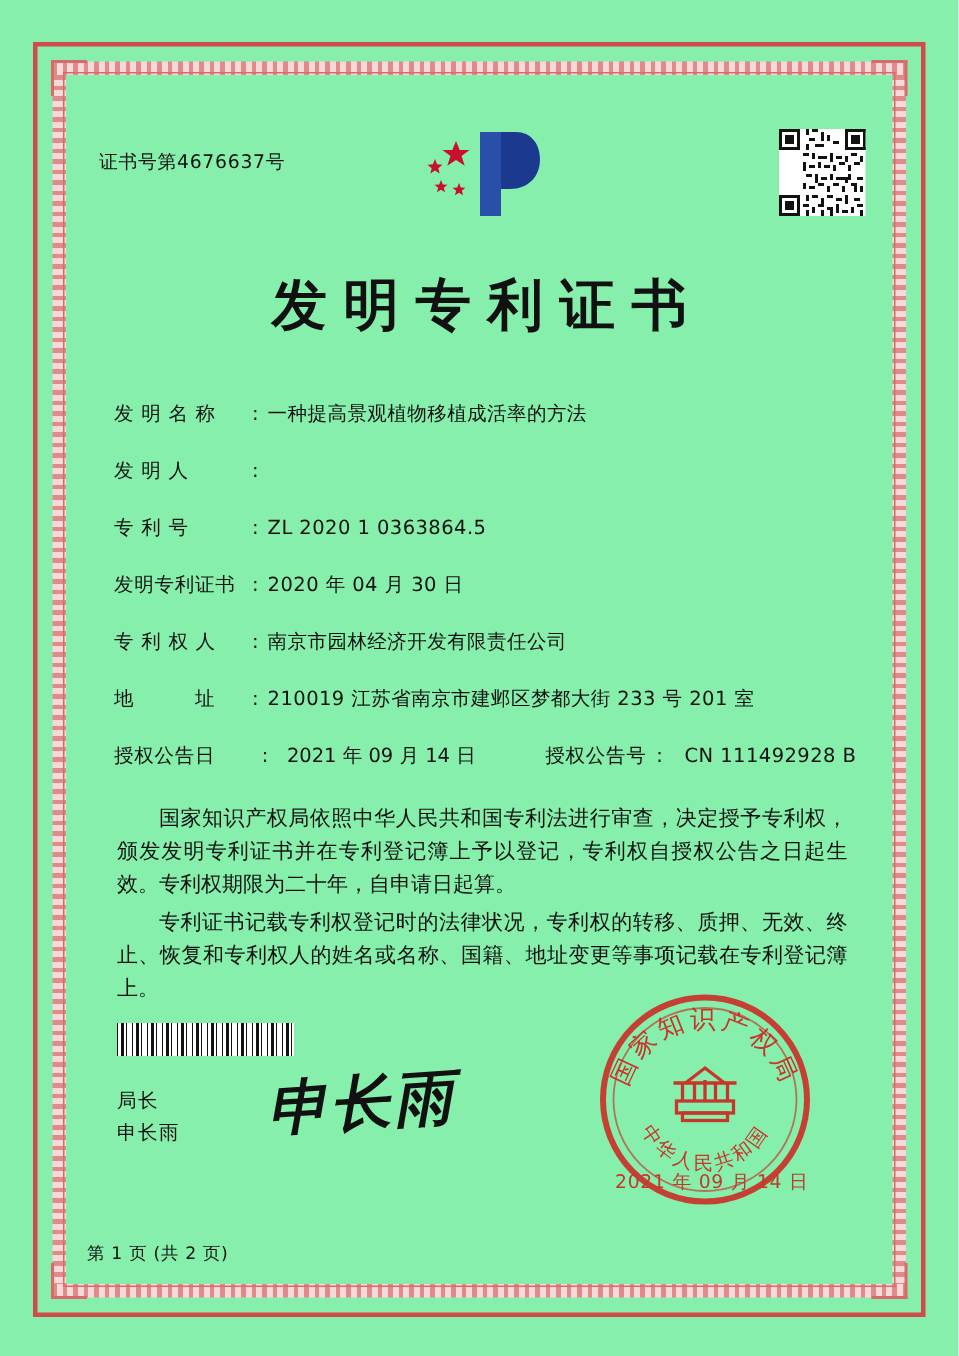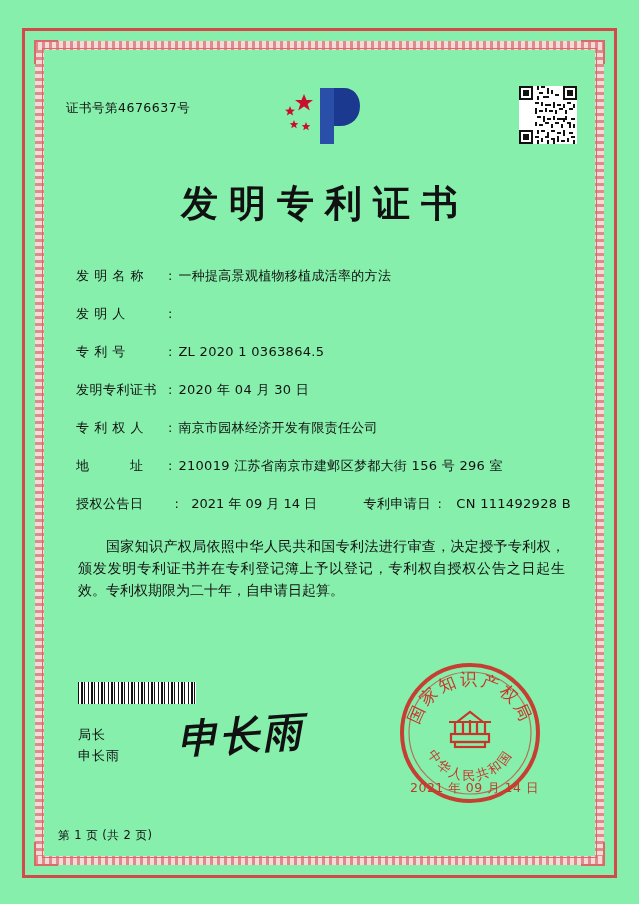--- a/index.html
+++ b/index.html
@@ -372,36 +372,37 @@
 
       <div class="field-row">
         <span class="field-label">专 利 权 人</span>
         <span class="field-colon">:</span>
         <span class="field-value">南京市园林经济开发有限责任公司</span>
       </div>
 
       <div class="field-row">
         <span class="field-label">地　　　址</span>
         <span class="field-colon">:</span>
-        <span class="field-value">210019 江苏省南京市建邺区梦都大街 156 号 296 室</span>
+        <span class="field-value">210019 江苏省南京市建邺区梦都大街 233 号 201 室</span>
       </div>
 
       <div class="field-row dual">
         <span class="field-label">授权公告日</span>
         <span class="field-colon">:</span>
         <span>2021 年 09 月 14 日</span>
-        <span class="dual-second-label">专利申请日</span>
+        <span class="dual-second-label">授权公告号</span>
         <span>:</span>
         <span class="dual-second-value">CN 111492928 B</span>
       </div>
 
     </div>
 
     <div class="paragraphs">
       <p>国家知识产权局依照中华人民共和国专利法进行审查，决定授予专利权，颁发发明专利证书并在专利登记簿上予以登记，专利权自授权公告之日起生效。专利权期限为二十年，自申请日起算。</p>
+      <p>专利证书记载专利权登记时的法律状况，专利权的转移、质押、无效、终止、恢复和专利权人的姓名或名称、国籍、地址变更等事项记载在专利登记簿上。</p>
     </div>
 
     <div class="barcode"></div>
 
     <div class="signature-block">
       <div class="sig-label">局长</div>
       <div class="sig-label">申长雨</div>
       <div class="sig-script">申长雨</div>
     </div>
 

